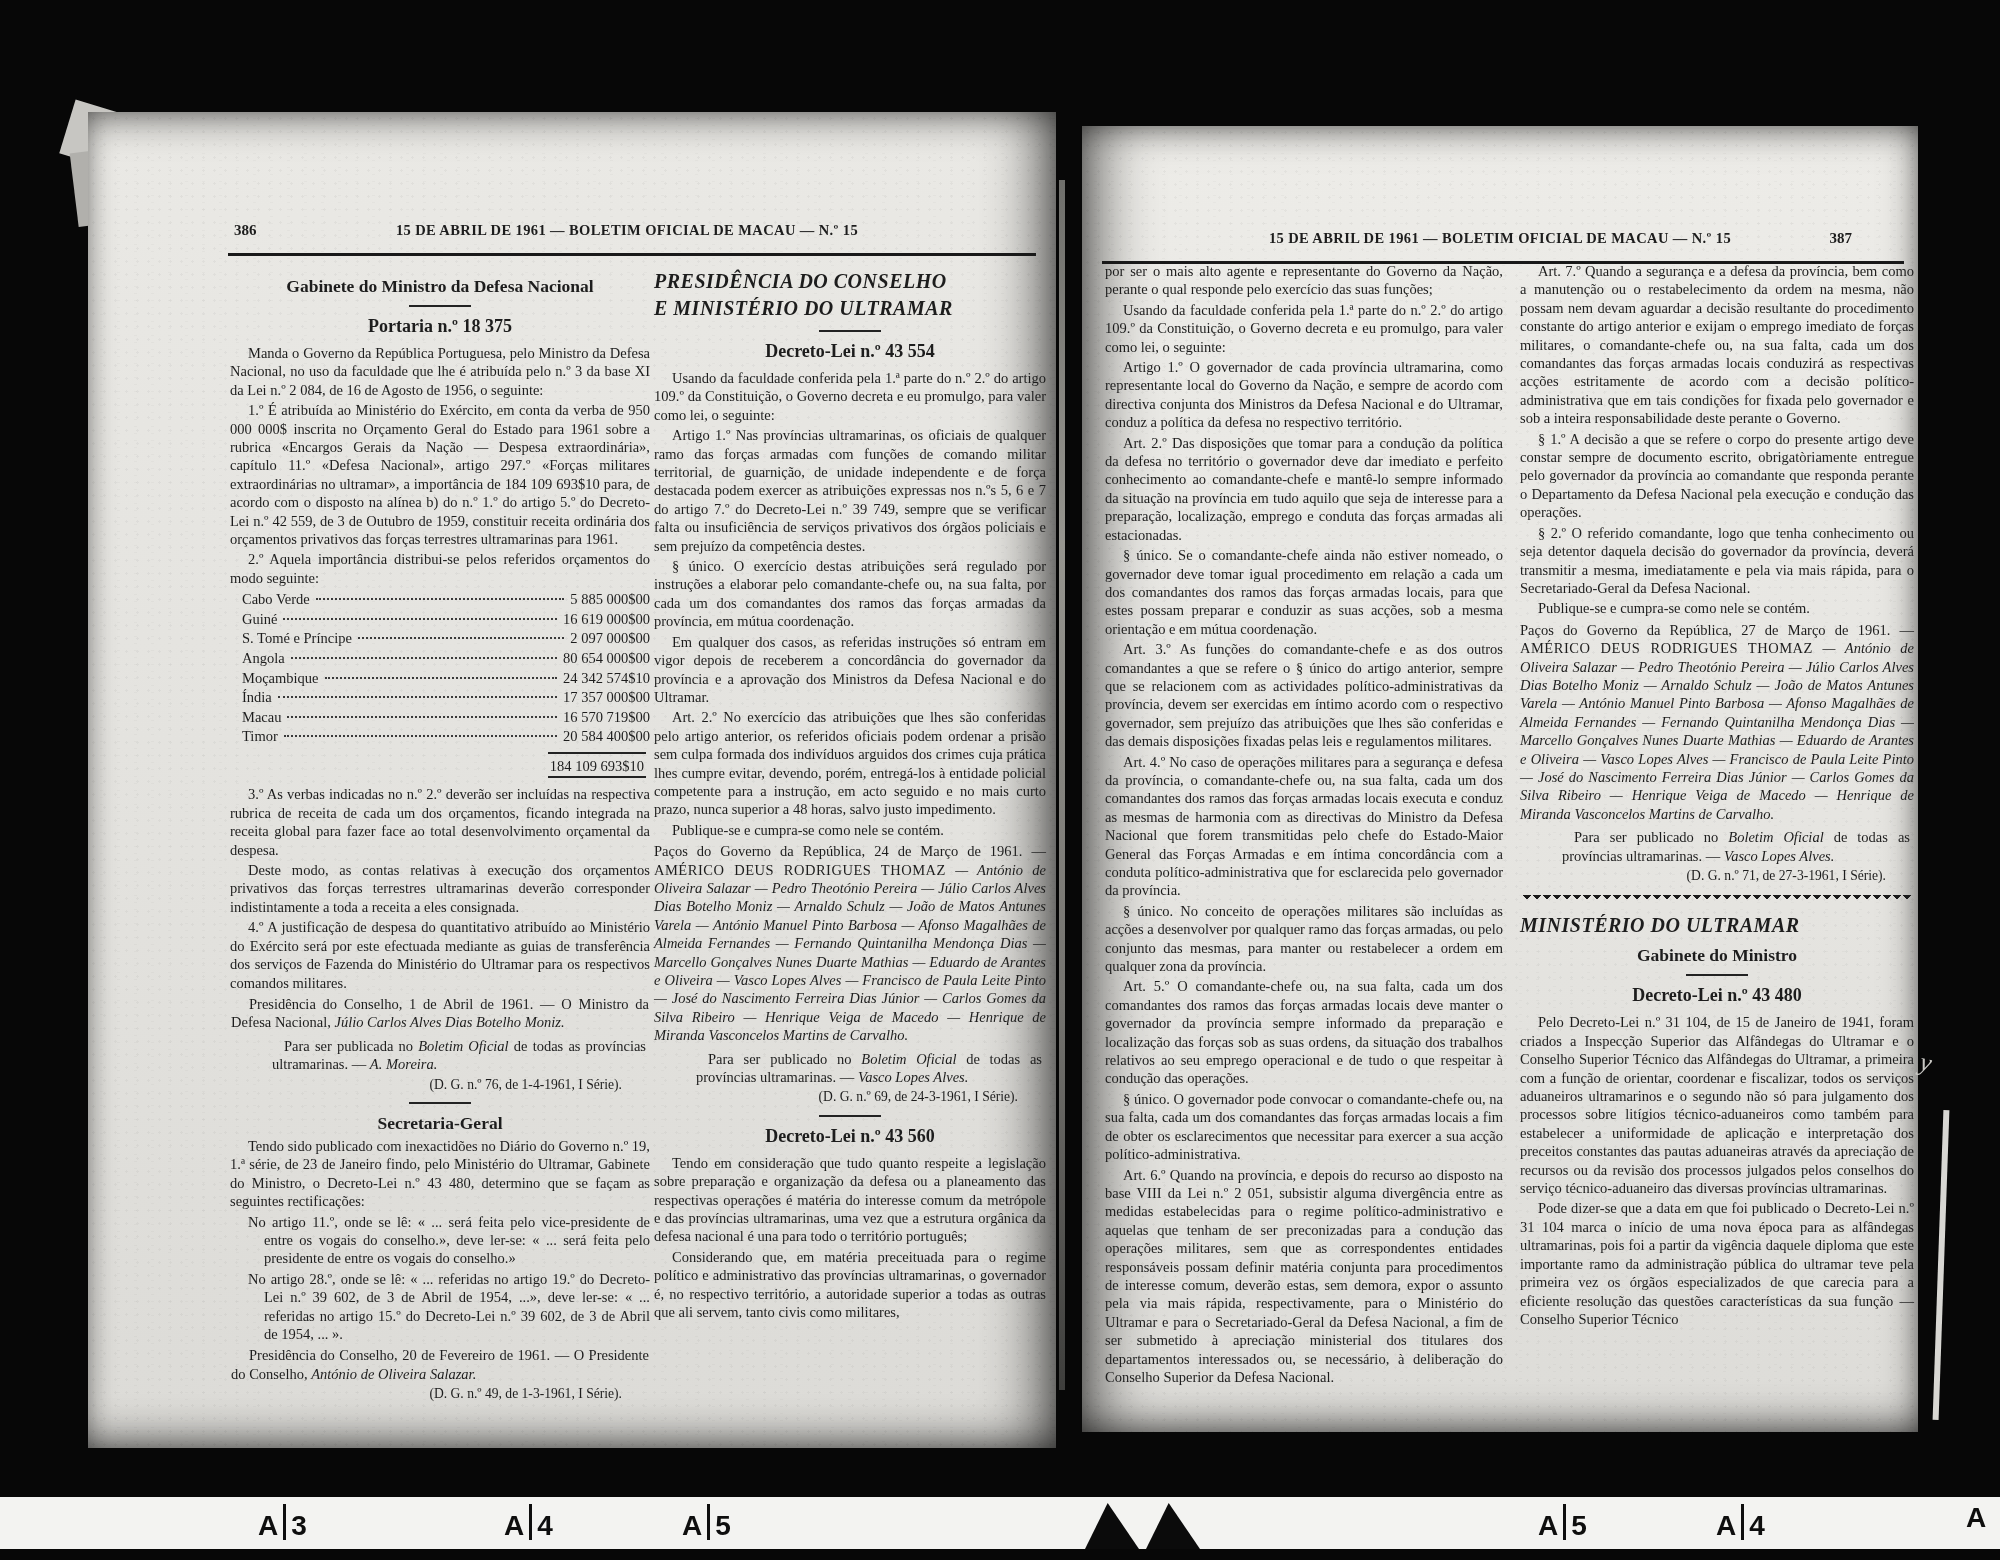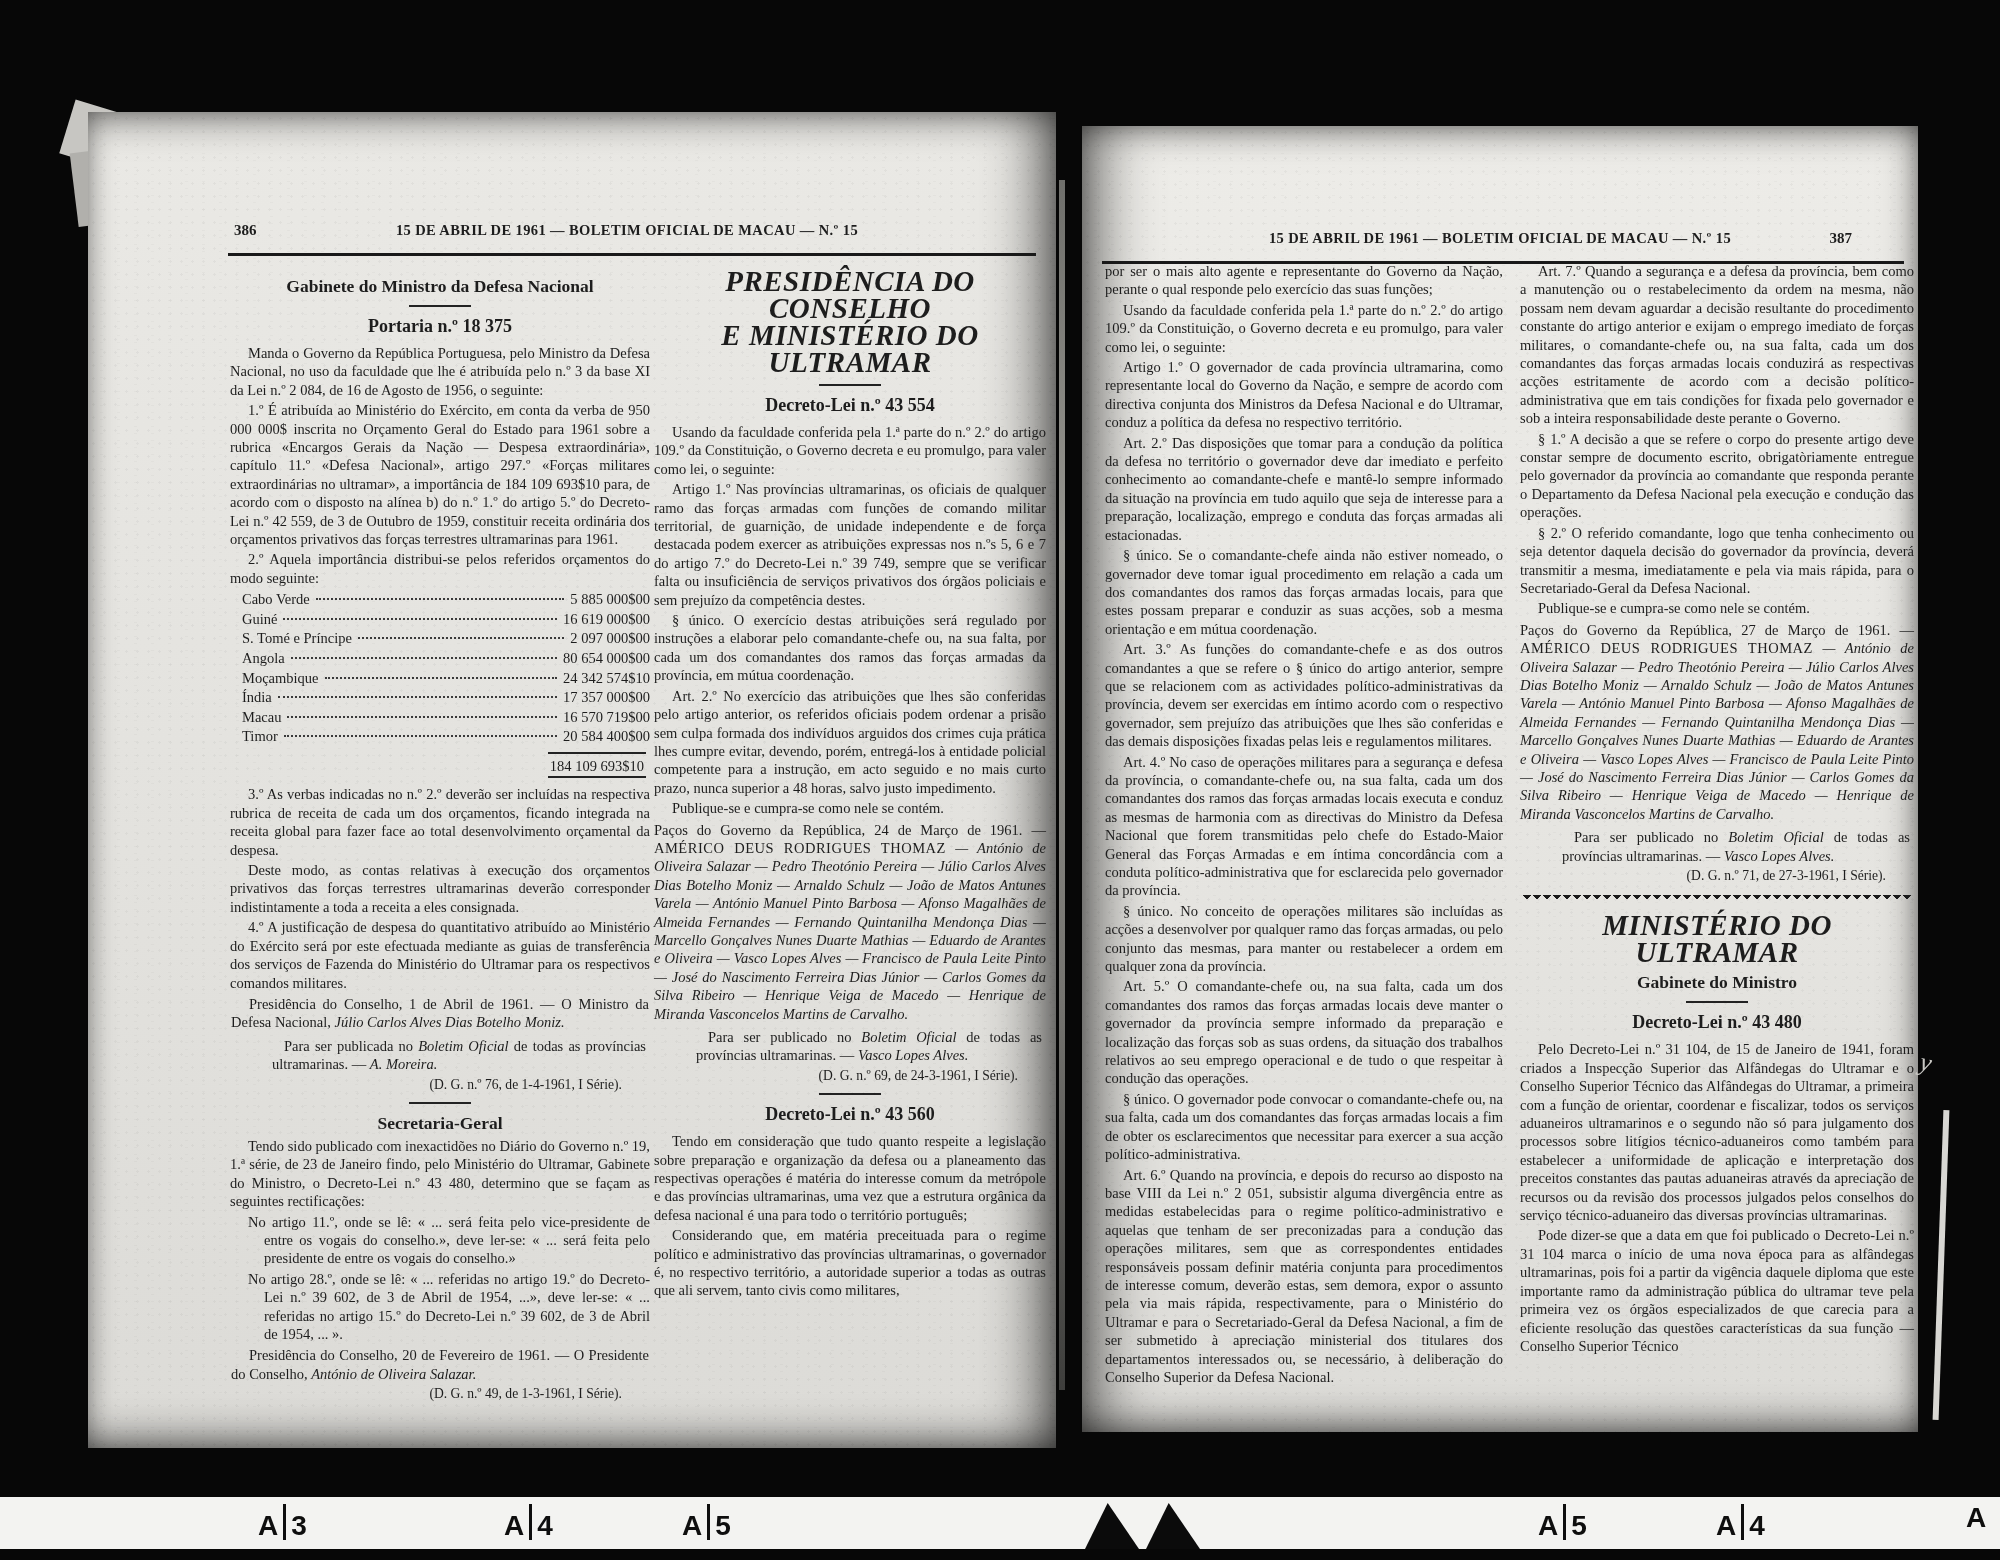--- a/index.html
+++ b/index.html
@@ -45,21 +45,21 @@
   
   .col{position:absolute;text-align:justify;font-size:14.5px;line-height:18.4px;}
   #lp-col1{left:142px;top:158px;width:420px;height:1168px;}
   #lp-col2{left:566px;top:154px;width:392px;height:1172px;}
   #rp-col1{left:23px;top:136px;width:398px;height:1160px;}
   #rp-col2{left:438px;top:136px;width:394px;height:1160px;}
   
   .p{text-indent:18px;margin:0 0 2px 0;}
   .pcont{text-indent:0;}
   .phang{padding-left:34px;text-indent:-16px;margin:0 0 2px 0;}
-  .h-display{font-weight:bold;font-style:italic;text-align:center;font-size:29px;line-height:27px;letter-spacing:.5px;margin:2px 0 4px;text-indent:0;}
+  .h-display{font-weight:bold;font-style:italic;text-align:left;font-size:20px;line-height:27px;letter-spacing:.5px;margin:2px 0 4px;text-indent:0;}
   .h-section{font-weight:bold;text-align:center;font-size:17.5px;margin:5px 0 3px;text-indent:0;line-height:22px;}
   .h-law{font-weight:bold;text-align:center;font-size:18px;margin:8px 0 7px;text-indent:0;line-height:22px;}
   .rule{width:62px;height:2px;background:#222;margin:8px auto;}
   .btable{margin:3px 0 2px 12px;}
   .brow{display:flex;align-items:baseline;line-height:19.6px;}
   .brow .lbl{white-space:nowrap;}
   .brow .dots{flex:1;margin:0 6px;border-bottom:2px dotted #3a3a3a;transform:translateY(-4px);}
   .brow .val{white-space:nowrap;}
   .btotal{text-align:right;margin:5px 4px 7px 0;}
   .btotal span{display:inline-block;border-top:2px solid #222;border-bottom:2px solid #222;padding:3px 2px 1px;}
@@ -173,20 +173,21 @@
   <div class="col" id="lp-col2">
       <div class="h-display">
         <div>PRESIDÊNCIA DO CONSELHO</div>
         <div>E MINISTÉRIO DO ULTRAMAR</div>
       </div>
       <div class="rule"></div>
       <div class="h-law">Decreto-Lei n.º 43 554</div>
       <div class="p">Usando da faculdade conferida pela 1.ª parte do n.º 2.º do artigo 109.º da Constituição, o Governo decreta e eu promulgo, para valer como lei, o seguinte:</div>
       <div class="p">Artigo 1.º Nas províncias ultramarinas, os oficiais de qualquer ramo das forças armadas com funções de comando militar territorial, de guarnição, de unidade independente e de força destacada podem exercer as atribuições expressas nos n.ºs 5, 6 e 7 do artigo 7.º do Decreto-Lei n.º 39 749, sempre que se verificar falta ou insuficiência de serviços privativos dos órgãos policiais e sem prejuízo da competência destes.</div>
       <div class="p">§ único. O exercício destas atribuições será regulado por instruções a elaborar pelo comandante-chefe ou, na sua falta, por cada um dos comandantes dos ramos das forças armadas da província, em mútua coordenação.</div>
+      <div class="p">Em qualquer dos casos, as referidas instruções só entram em vigor depois de receberem a concordância do governador da província e a aprovação dos Ministros da Defesa Nacional e do Ultramar.</div>
       <div class="p">Art. 2.º No exercício das atribuições que lhes são conferidas pelo artigo anterior, os referidos oficiais podem ordenar a prisão sem culpa formada dos indivíduos arguidos dos crimes cuja prática lhes cumpre evitar, devendo, porém, entregá-los à entidade policial competente para a instrução, em acto seguido e no mais curto prazo, nunca superior a 48 horas, salvo justo impedimento.</div>
       <div class="p">Publique-se e cumpra-se como nele se contém.</div>
       <div class="sigs"><span>Paços do Governo da República, 24 de Março de 1961. — </span><span class="caps">AMÉRICO DEUS RODRIGUES THOMAZ</span><span class="rest"> — António de Oliveira Salazar — Pedro Theotónio Pereira — Júlio Carlos Alves Dias Botelho Moniz — Arnaldo Schulz — João de Matos Antunes Varela — António Manuel Pinto Barbosa — Afonso Magalhães de Almeida Fernandes — Fernando Quintanilha Mendonça Dias — Marcello Gonçalves Nunes Duarte Mathias — Eduardo de Arantes e Oliveira — Vasco Lopes Alves — Francisco de Paula Leite Pinto — José do Nascimento Ferreira Dias Júnior — Carlos Gomes da Silva Ribeiro — Henrique Veiga de Macedo — Henrique de Miranda Vasconcelos Martins de Carvalho.</span></div>
       <div class="pub"><span>Para ser publicado no </span><span class="name-italic">Boletim Oficial</span><span> de todas as províncias ultramarinas. — </span><span class="name-italic">Vasco Lopes Alves.</span></div>
       <div class="gazette">(D. G. n.º 69, de 24-3-1961, I Série).</div>
       <div class="rule"></div>
       <div class="h-law">Decreto-Lei n.º 43 560</div>
       <div class="p">Tendo em consideração que tudo quanto respeite a legislação sobre preparação e organização da defesa ou a planeamento das respectivas operações é matéria do interesse comum da metrópole e das províncias ultramarinas, uma vez que a estrutura orgânica da defesa nacional é una para todo o território português;</div>
       <div class="p">Considerando que, em matéria preceituada para o regime político e administrativo das províncias ultramarinas, o governador é, no respectivo território, a autoridade superior a todas as outras que ali servem, tanto civis como militares,</div>
     </div>

